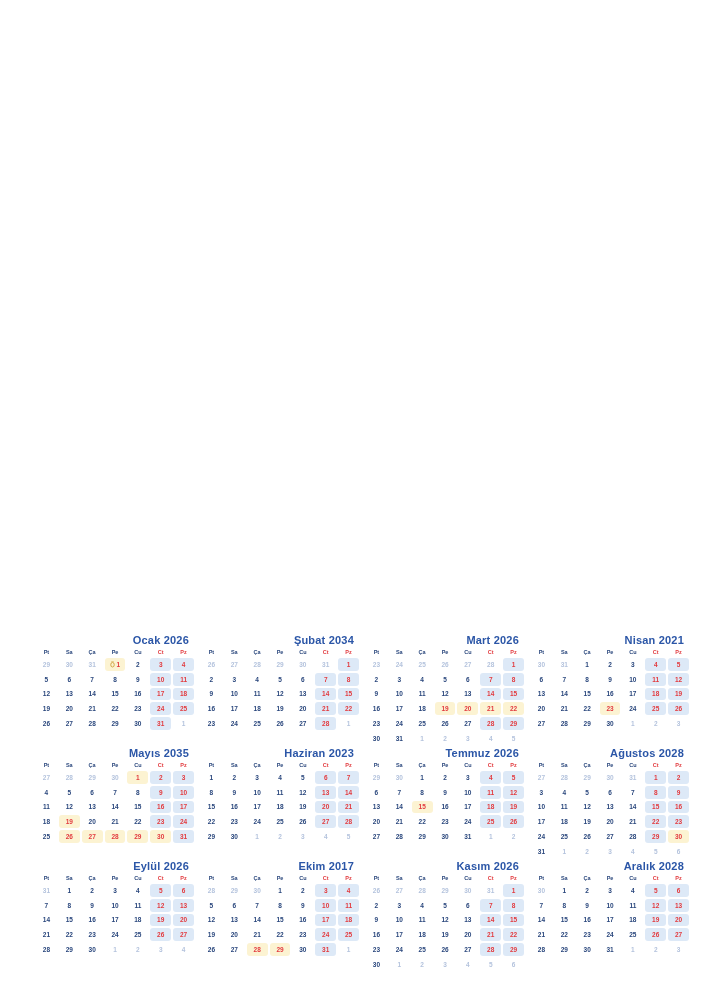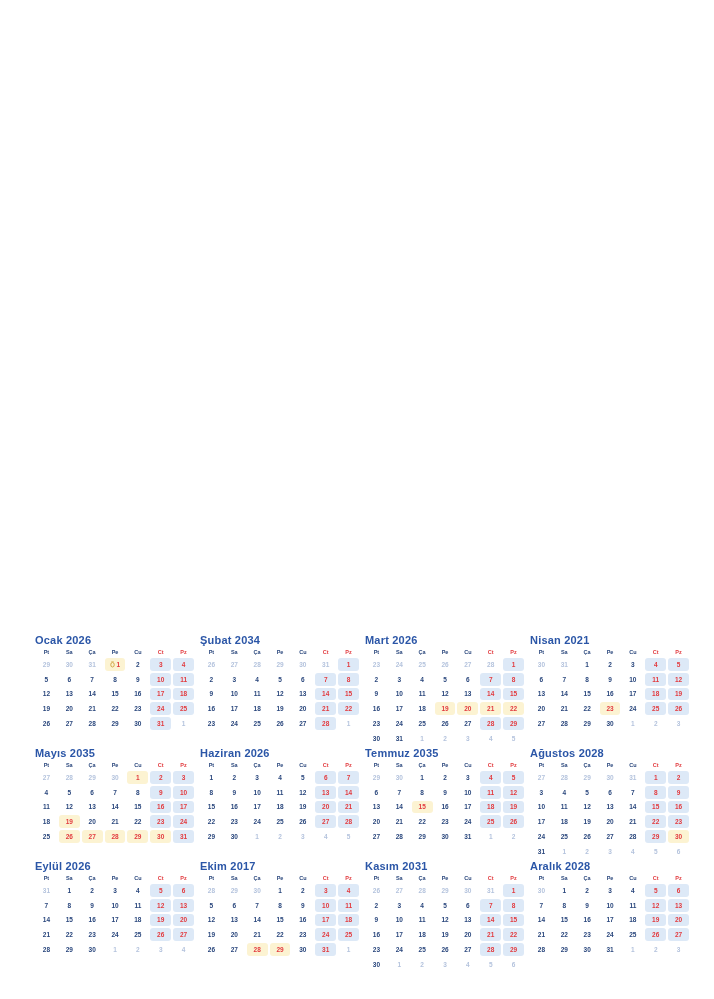--- a/index.html
+++ b/index.html
@@ -17,21 +17,21 @@
     display: grid;
     grid-template-columns: repeat(4, 160px);
     column-gap: 5px;
     row-gap: 0px;
   }
   .month { width: 160px; height: 113px; }
   .month-title {
     height: 15px; line-height: 14px;
     font-size: 11px; font-weight: bold;
     color: #2b56a7;
-    text-align: left;
+    text-align: right;
     padding-right: 6px;
     box-sizing: border-box;
     letter-spacing: 0.2px;
   }
   .row { display: grid; grid-template-columns: repeat(7, 1fr); }
   .dow-row { height: 9px; }
   .dow {
     font-size: 5.5px; font-weight: bold;
     color: #29467c;
     text-align: center; line-height: 9px;
@@ -715,21 +715,21 @@
           </div>
           <div class="day hol">
             <span>30</span>
           </div>
           <div class="day wkend">
             <span>31</span>
           </div>
         </div>
       </div>
       <div class="month">
-        <div class="month-title">Haziran 2026</div>
+        <div class="month-title">Haziran 2023</div>
         <div class="row dow-row">
           <div class="dow">Pt</div>
           <div class="dow">Sa</div>
           <div class="dow">Ça</div>
           <div class="dow">Pe</div>
           <div class="dow">Cu</div>
           <div class="dow red">Ct</div>
           <div class="dow red">Pz</div>
         </div>
         <div class="row week">
@@ -842,21 +842,21 @@
           </div>
           <div class="day out">
             <span>4</span>
           </div>
           <div class="day out">
             <span>5</span>
           </div>
         </div>
       </div>
       <div class="month">
-        <div class="month-title">Temmuz 2035</div>
+        <div class="month-title">Temmuz 2026</div>
         <div class="row dow-row">
           <div class="dow">Pt</div>
           <div class="dow">Sa</div>
           <div class="dow">Ça</div>
           <div class="dow">Pe</div>
           <div class="dow">Cu</div>
           <div class="dow red">Ct</div>
           <div class="dow red">Pz</div>
         </div>
         <div class="row week">
@@ -1373,21 +1373,21 @@
           </div>
           <div class="day wkend">
             <span>31</span>
           </div>
           <div class="day out">
             <span>1</span>
           </div>
         </div>
       </div>
       <div class="month">
-        <div class="month-title">Kasım 2031</div>
+        <div class="month-title">Kasım 2026</div>
         <div class="row dow-row">
           <div class="dow">Pt</div>
           <div class="dow">Sa</div>
           <div class="dow">Ça</div>
           <div class="dow">Pe</div>
           <div class="dow">Cu</div>
           <div class="dow red">Ct</div>
           <div class="dow red">Pz</div>
         </div>
         <div class="row week">

